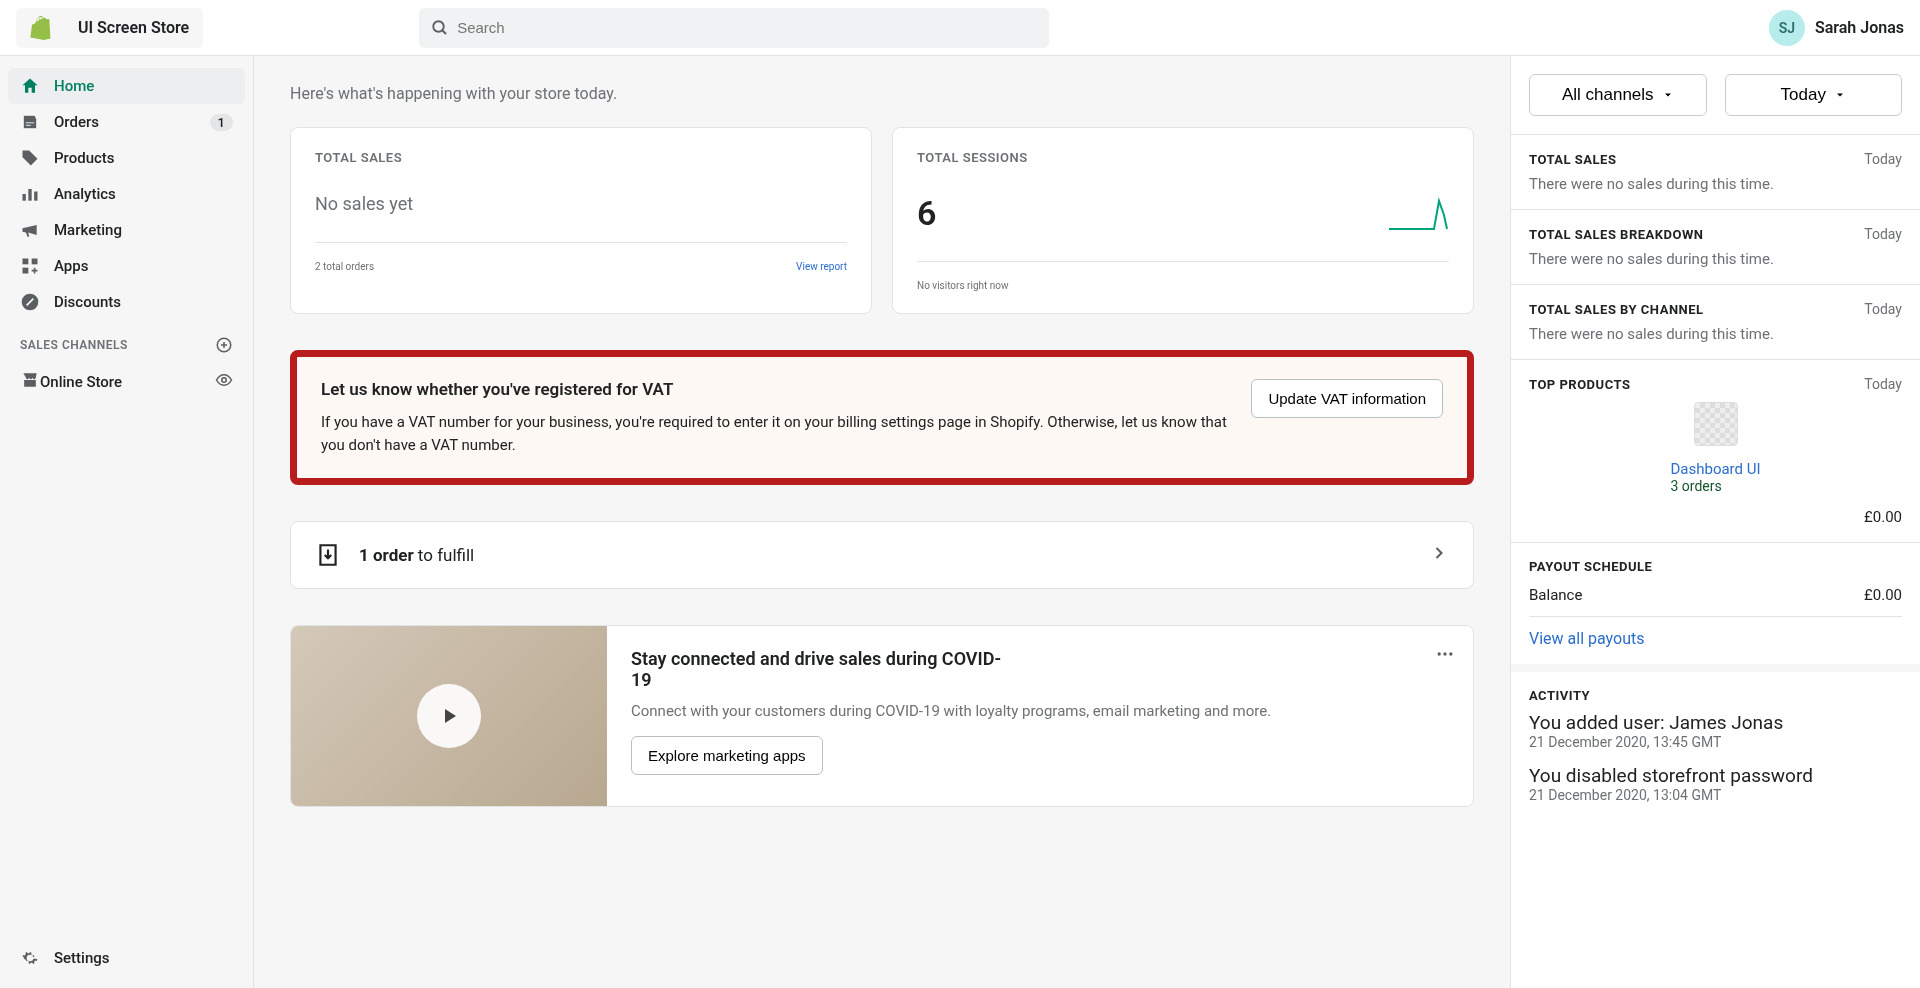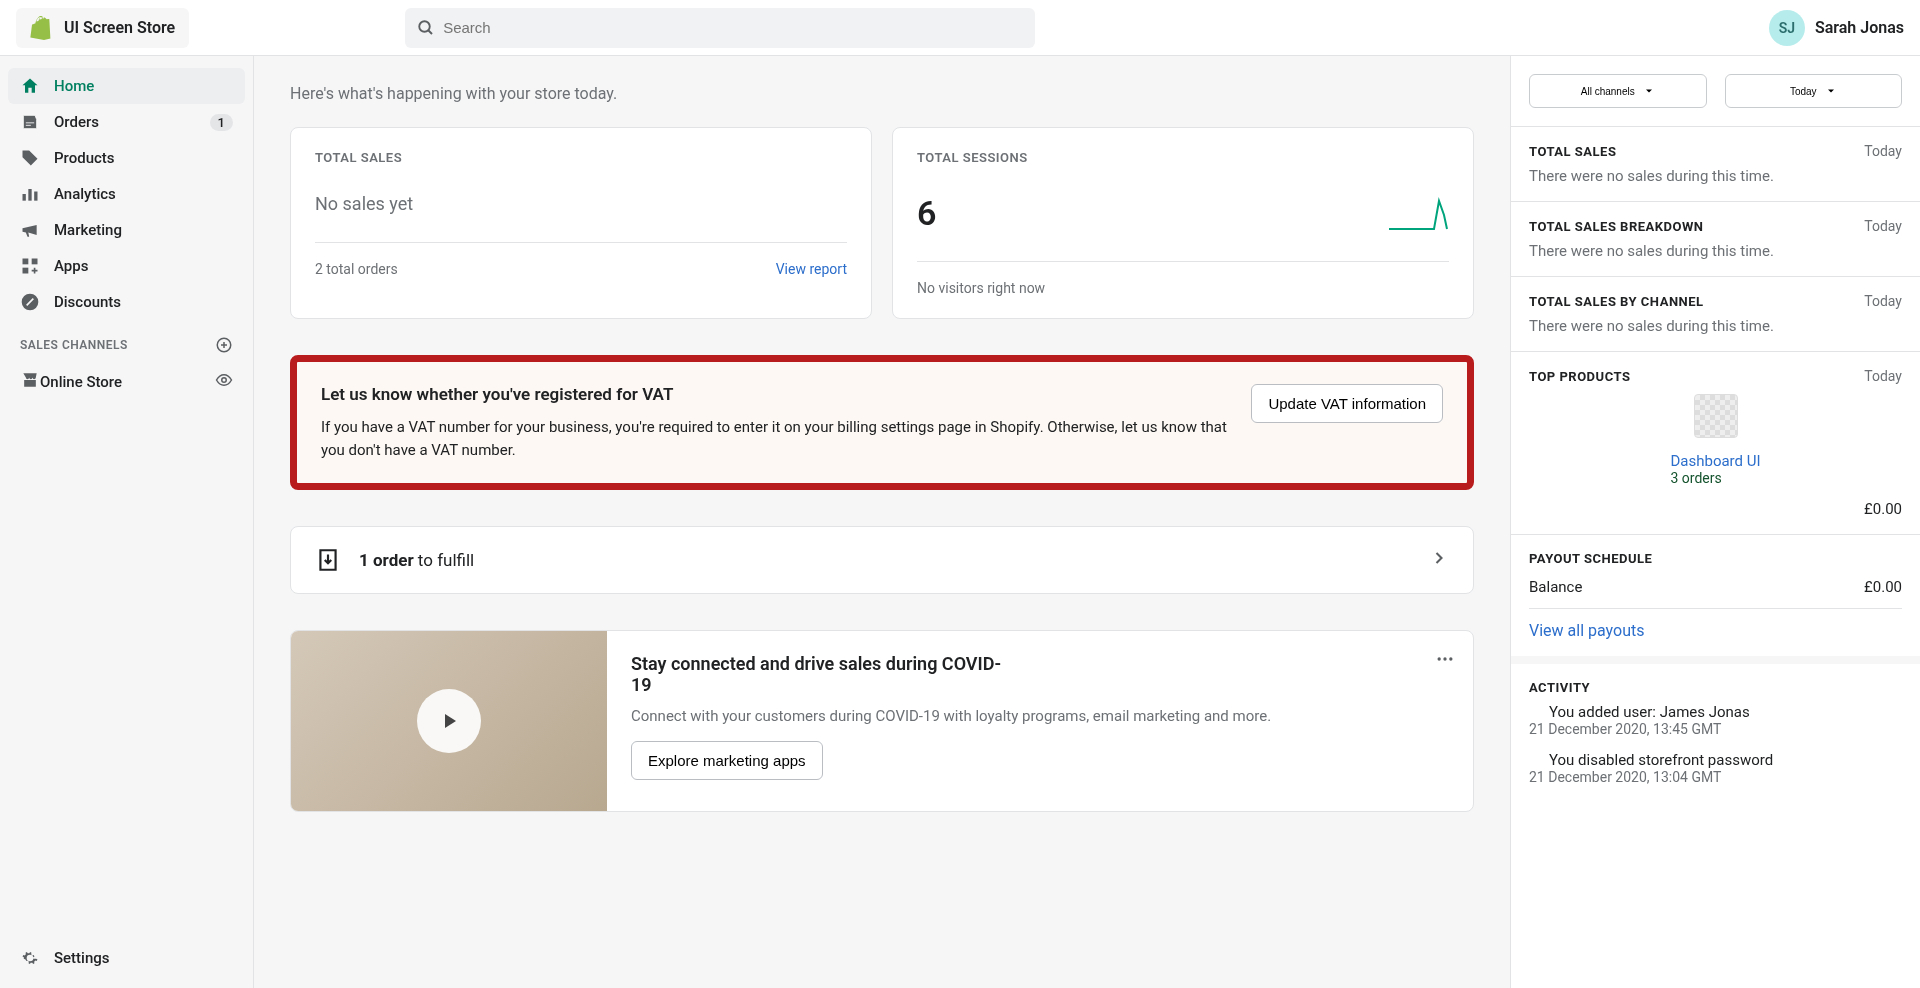--- a/index.html
+++ b/index.html
@@ -1,18 +1,18 @@
 <!DOCTYPE html>
 <html><head>
 <meta charset="utf-8">
 <style>
 * { box-sizing: border-box; margin: 0; padding: 0; }
 body { font-family: -apple-system, BlinkMacSystemFont, "Segoe UI", Roboto, sans-serif; background: #f6f6f7; color: #202223; width: 1920px; height: 988px; overflow: hidden; }
 .topbar { height: 56px; background: #fff; display: flex; align-items: center; padding: 0 16px; border-bottom: 1px solid #e1e3e5; }
-.store-pill { display: flex; align-items: center; gap: 10px; background: #f6f6f7; border-radius: 6px; padding: 8px 14px; }
+.store-pill { display: flex; align-items: center; gap: 24px; background: #f6f6f7; border-radius: 6px; padding: 8px 14px; }
 .store-logo { width: 24px; height: 24px; }
 .store-name { font-weight: 600; font-size: 16px; }
 .search-box { flex: 0 0 630px; margin-left: 216px; display: flex; align-items: center; background: #f1f2f3; border-radius: 6px; height: 40px; padding: 0 12px; }
 .search-box input { border: none; background: transparent; font-size: 15px; flex: 1; outline: none; margin-left: 8px; }
 .user-area { margin-left: auto; display: flex; align-items: center; gap: 10px; }
 .avatar { width: 36px; height: 36px; border-radius: 50%; background: #b7ecec; color: #2c6e6e; display: flex; align-items: center; justify-content: center; font-weight: 600; font-size: 14px; }
 .user-name { font-weight: 600; font-size: 16px; }
 
 .main { display: flex; height: calc(100% - 56px); }
 .sidebar { width: 253px; background: #f6f6f7; padding: 12px 8px; display: flex; flex-direction: column; }
@@ -28,21 +28,21 @@
 
 .content { flex: 1; display: flex; border-left: 1px solid #e1e3e5; }
 .center { flex: 1; padding: 28px 36px; overflow-y: auto; }
 .subtitle { font-size: 16px; color: #6d7175; margin-bottom: 24px; }
 .stat-row { display: flex; gap: 20px; margin-bottom: 36px; }
 .card { background: #fff; border-radius: 8px; border: 1px solid #e1e3e5; padding: 22px 24px; flex: 1; }
 .card-label { font-size: 13px; letter-spacing: 0.5px; color: #6d7175; font-weight: 600; }
 .card-body { font-size: 18px; color: #6d7175; margin-top: 28px; margin-bottom: 28px; display:flex; align-items:center; justify-content:space-between;}
 .big-num { font-size: 34px; font-weight: 600; color: #202223; }
 .card-divider { border-top: 1px solid #e1e3e5; margin-bottom: 18px; }
-.card-footer { display: flex; justify-content: space-between; font-size: 14px; color: #6d7175; }
+.card-footer { display: flex; justify-content: space-between; font-size: 10px; color: #6d7175; }
 .link { color: #2c6ecb; cursor: pointer; }
 
 .callout { background: #fdf8f3; border: 7px solid #b91c1c; border-radius: 8px; padding: 22px 24px; display: flex; gap: 24px; align-items: flex-start; margin-bottom: 36px; }
 .callout h3 { font-size: 17px; font-weight: 600; margin-bottom: 12px; }
 .callout p { font-size: 15px; color: #202223; line-height: 1.5; }
 .btn-outline { border: 1px solid #babec3; background: #fff; padding: 10px 16px; border-radius: 6px; font-size: 15px; font-weight: 500; cursor: pointer; white-space: nowrap; }
 
 .fulfill { background: #fff; border: 1px solid #e1e3e5; border-radius: 8px; padding: 20px 24px; display: flex; align-items: center; gap: 18px; margin-bottom: 36px; cursor: pointer; }
 .fulfill-text { font-size: 17px; }
 .fulfill-text b { font-weight: 700; }
@@ -51,34 +51,34 @@
 .media-card { background: #fff; border: 1px solid #e1e3e5; border-radius: 8px; display: flex; overflow: hidden; }
 .thumb { width: 316px; height: 180px; background: linear-gradient(135deg,#d4c8b8,#b8a890); display:flex;align-items:center;justify-content:center; position:relative; }
 .play-btn { width: 64px; height: 64px; border-radius: 50%; background: rgba(255,255,255,0.9); display:flex;align-items:center;justify-content:center; }
 .media-body { padding: 22px 24px; flex:1; position:relative; }
 .media-body h3 { font-size: 18px; font-weight: 600; margin-bottom: 12px; max-width: 380px; }
 .media-body p { font-size: 15px; color: #6d7175; margin-bottom: 16px; }
 .kebab { position:absolute; top:18px; right:18px; cursor:pointer; color:#5c5f62; }
 
 .right-panel { width: 410px; border-left: 1px solid #e1e3e5; background:#fff; }
 .rp-controls { display:flex; gap:18px; padding: 18px 18px; }
-.rp-controls button { flex:1; border:1px solid #c9cccf; background:#fff; border-radius:6px; padding:10px; font-size:10px; font-weight:500; cursor:pointer; display:flex;align-items:center;justify-content:center;gap:8px;}
+.rp-controls button { flex:1; border:1px solid #c9cccf; background:#fff; border-radius:6px; padding:10px; font-size:17px; font-weight:500; cursor:pointer; display:flex;align-items:center;justify-content:center;gap:8px;}
 .rp-section { padding: 16px 18px; border-top:1px solid #e1e3e5; }
 .rp-head { display:flex; justify-content:space-between; align-items:center; margin-bottom:8px;}
 .rp-head .lbl { font-size:13px; letter-spacing:0.5px; color:#202223; font-weight:700; }
 .rp-head .period { font-size:14px; color:#6d7175; }
 .rp-text { font-size:15px; color:#6d7175; }
 .product-row { display:flex; align-items:center; gap:14px; margin-top:10px;flex-direction:column;}
 .product-thumb { width:44px; height:44px; background:#eee; border-radius:4px; border:1px solid #ddd; background-image: linear-gradient(45deg,#ddd 25%,transparent 25%,transparent 75%,#ddd 75%),linear-gradient(45deg,#ddd 25%,transparent 25%,transparent 75%,#ddd 75%); background-size:10px 10px; background-position:0 0,5px 5px;}
 .product-name { color:#2c6ecb; font-size:15px; }
 .product-orders { font-size:14px; color:#14532d; }
 .product-price { margin-left:auto; font-size:15px;}
 .balance-row { display:flex; justify-content:space-between; font-size:15px; padding: 4px 0 12px; border-bottom:1px solid #e1e3e5; margin-bottom:12px;}
 .activity-item { margin-bottom:14px; }
-.activity-item .a-text { font-size:15px;margin-left:20px;}
+.activity-item .a-text { font-size:19px;}
 .activity-item .a-time { font-size:14px; color:#6d7175;}
 .sparkline { width:60px; height:36px; }
 </style>
 </head>
 <body>
 
 <div class="topbar">
   <div class="store-pill">
     <svg class="store-logo" viewBox="0 0 24 24">
         <path fill="#95bf47" d="M15.3 3.2c-.1-.1-.3-.1-.3-.1s-2.3.2-2.3.2-1.5-1.5-1.7-1.6c-.2-.2-.5-.1-.6-.1 0 0-.3.1-.8.3-.5-1.4-1.3-2-2.4-2-1.5 0-3 1.1-4.2 3.1-.8 1.4-1.5 3.1-1.7 4.5-1.7.5-2.9.9-2.9.9C-2 8.7-2 8.8-2.1 9.4c0 .5-1.5 12-1.5 12L10 24l6.5-1.6s-1.1-18.9-1.2-19.2zM9.8 2.3c-.3.1-.7.2-1.1.3 0-.6-.1-1.5-.4-2.2.9.2 1.3 1.2 1.5 1.9zm-1.9.6c-.8.2-1.6.5-2.5.8.2-.9.7-1.8 1.2-2.4.2-.2.5-.5.8-.6.3.7.4 1.6.5 2.2zM6.3.9c.2 0 .3 0 .5.1-.3.2-.6.4-.9.8-.7.8-1.3 2-1.5 3.2-.7.2-1.4.4-2 .6C2.8 3.4 4.4.9 6.3.9z" transform="translate(4 0)"></path>

